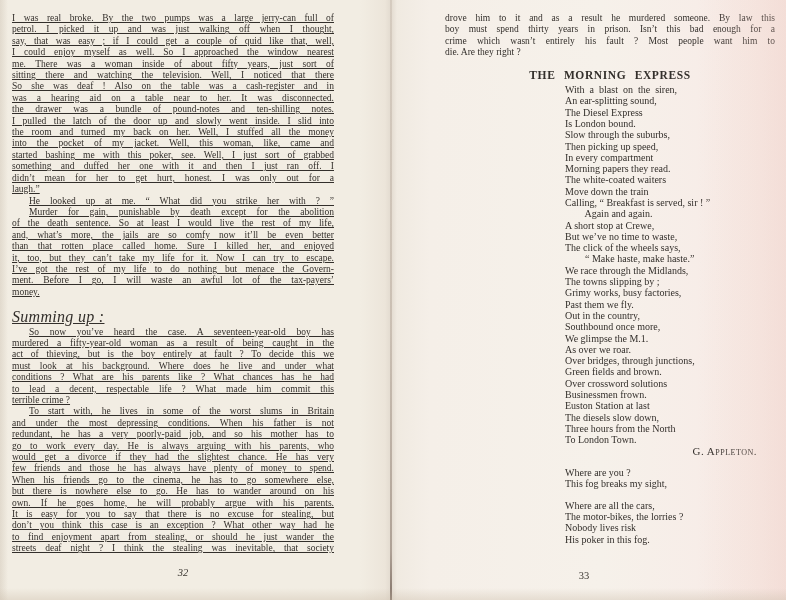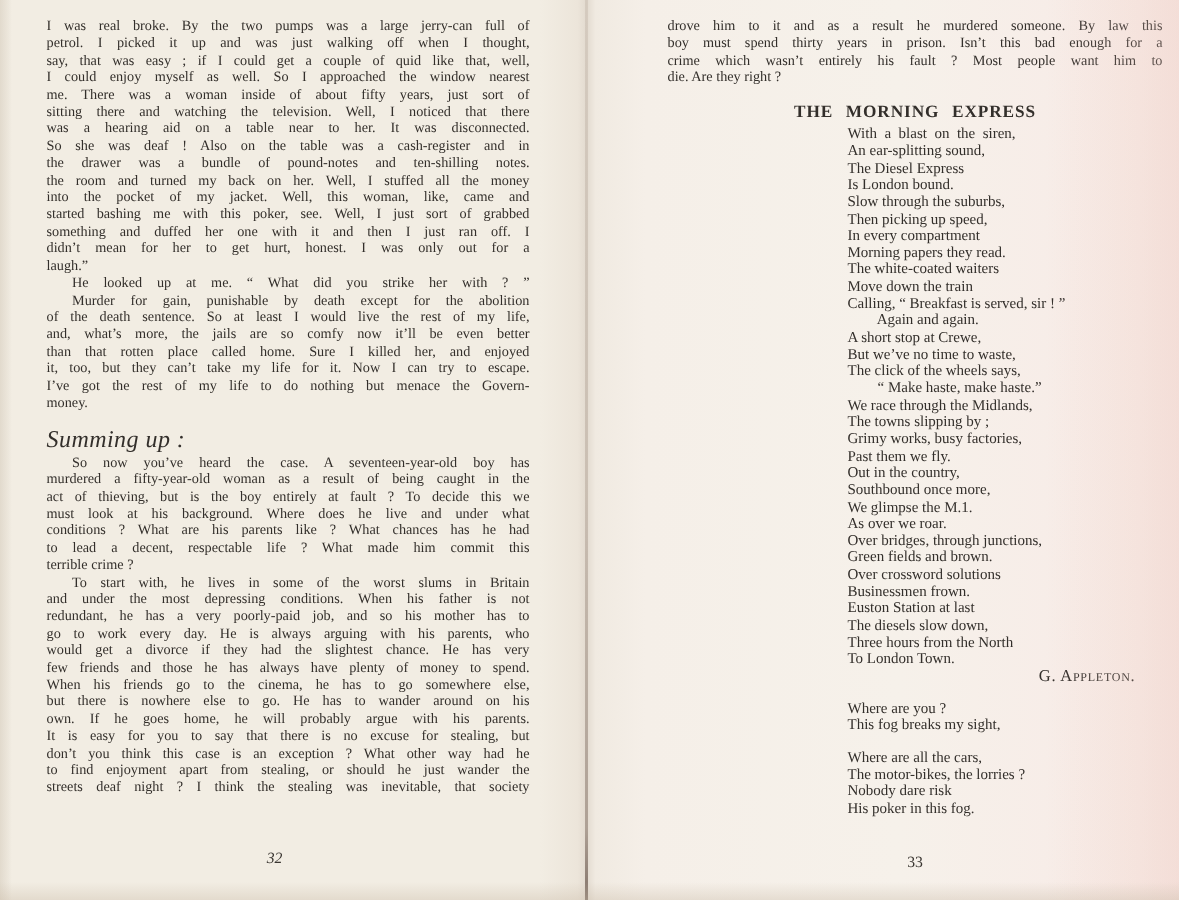--- a/index.html
+++ b/index.html
@@ -29,21 +29,21 @@
   .right-pink-wash {
     position: absolute; right: 0; top: 0; width: 90px; height: 100%;
     background: linear-gradient(90deg, rgba(243,207,200,0) 0%, rgba(242,203,196,0.28) 100%);
   }
   .bottom-band {
     position: absolute; left: 0; bottom: 0; width: 100%; height: 12px;
     background: linear-gradient(180deg, rgba(205,192,172,0) 0%, rgba(203,189,170,0.38) 100%);
   }
   
   .body-text { position: absolute; font-size: 9.5px; line-height: 11.4px; }
-  .left-text  { left: 31px;  top: 13px; width: 322px; }
+  .left-text  { left: 12px;  top: 13px; width: 322px; text-decoration: underline; }
   .right-text { left: 445px; top: 13px; width: 330px; }
   .line { text-align: justify; text-align-last: justify; }
   .line.lastline { text-align-last: left; }
   .para.indent .line:first-child { text-indent: 17px; }
   .heading {
     font-style: italic; font-size: 16px; letter-spacing: 0.3px;
     margin-top: 13px; margin-bottom: 4px;
   }
   .poem-title {
     font-weight: bold; text-align: center; font-size: 11.5px;
@@ -55,56 +55,58 @@
     font-size: 10px; line-height: 11.3px; font-family: Liberation Serif, serif;
   }
   .stanza { margin-top: 10px; }
   .author {
     text-align: right; padding-right: 18px;
     font-variant: small-caps; font-size: 11px; letter-spacing: 0.5px;
     line-height: 11.5px;
   }
   .pagenum { position: absolute; font-size: 10.5px; color: #3a3631; }
   .pagenum-left  { left: 22px;  top: 567px; width: 322px; text-align: center; font-style: italic; }
-  .pagenum-right { left: 445px; top: 570px; width: 330px; text-align: center; }
+  .pagenum-right { left: 419px; top: 570px; width: 330px; text-align: center; }
 </style>
 </head>
 <body>
 
 <div class="scan">
 
   <div class="body-text left-text">
     <div>
         <div class="para">
           <div class="line">I was real broke.  By the two pumps was a large jerry-can full of</div>
           <div class="line">petrol.  I picked it up and was just walking off when I thought,</div>
           <div class="line">say, that was easy ; if I could get a couple of quid like that, well,</div>
           <div class="line">I could enjoy myself as well.  So I approached the window nearest</div>
           <div class="line">me.  There was a woman inside of about fifty years, just sort of</div>
           <div class="line">sitting there and watching the television.  Well, I noticed that there</div>
+          <div class="line">So she was deaf !  Also on the table was a cash-register and in</div>
           <div class="line">was a hearing aid on a table near to her.  It was disconnected.</div>
-          <div class="line">So she was deaf !  Also on the table was a cash-register and in</div>
           <div class="line">the drawer was a bundle of pound-notes and ten-shilling notes.</div>
+          <div class="line">I pulled the latch of the door up and slowly went inside.  I slid into</div>
           <div class="line">the room and turned my back on her.  Well, I stuffed all the money</div>
           <div class="line">into the pocket of my jacket.  Well, this woman, like, came and</div>
           <div class="line">started bashing me with this poker, see.  Well, I just sort of grabbed</div>
           <div class="line">something and duffed her one with it and then I just ran off.  I</div>
           <div class="line">didn’t mean for her to get hurt, honest.  I was only out for a</div>
           <div class="line lastline">laugh.”</div>
         </div>
         <div class="para indent">
           <div class="line">He looked up at me.  “ What did you strike her with ? ”</div>
         </div>
         <div class="para indent">
           <div class="line">Murder for gain, punishable by death except for the abolition</div>
           <div class="line">of the death sentence.  So at least I would live the rest of my life,</div>
           <div class="line">and, what’s more, the jails are so comfy now it’ll be even better</div>
           <div class="line">than that rotten place called home.  Sure I killed her, and enjoyed</div>
           <div class="line">it, too, but they can’t take my life for it.  Now I can try to escape.</div>
           <div class="line">I’ve got the rest of my life to do nothing but menace the Govern-</div>
+          <div class="line">ment.  Before I go, I will waste an awful lot of the tax-payers’</div>
           <div class="line lastline">money.</div>
         </div>
       </div>
     <div class="heading">Summing up :</div>
     <div>
         <div class="para indent">
           <div class="line">So now you’ve heard the case.  A seventeen-year-old boy has</div>
           <div class="line">murdered a fifty-year-old woman as a result of being caught in the</div>
           <div class="line">act of thieving, but is the boy entirely at fault ?  To decide this we</div>
           <div class="line">must look at his background.  Where does he live and under what</div>
@@ -137,21 +139,21 @@
           <div class="line">drove him to it and as a result he murdered someone.  By law this</div>
           <div class="line">boy must spend thirty years in prison.  Isn’t this bad enough for a</div>
           <div class="line">crime which wasn’t entirely his fault ?  Most people want him to</div>
           <div class="line lastline">die.  Are they right ?</div>
         </div>
       </div>
     <div class="poem-title">THE MORNING EXPRESS</div>
     <div class="poem"><div class="pline">With  a  blast  on  the  siren,</div><div class="pline">An ear-splitting sound,</div><div class="pline">The Diesel Express</div><div class="pline">Is London bound.</div><div class="pline">Slow through the suburbs,</div><div class="pline">Then picking up speed,</div><div class="pline">In every compartment</div><div class="pline">Morning papers they read.</div><div class="pline">The white-coated waiters</div><div class="pline">Move down the train</div><div class="pline">Calling, “ Breakfast is served, sir ! ”</div><div class="pline">        Again and again.</div><div class="pline">A short stop at Crewe,</div><div class="pline">But we’ve no time to waste,</div><div class="pline">The click of the wheels says,</div><div class="pline">        “ Make haste, make haste.”</div><div class="pline">We race through the Midlands,</div><div class="pline">The towns slipping by ;</div><div class="pline">Grimy works, busy factories,</div><div class="pline">Past them we fly.</div><div class="pline">Out in the country,</div><div class="pline">Southbound once more,</div><div class="pline">We glimpse the M.1.</div><div class="pline">As over we roar.</div><div class="pline">Over bridges, through junctions,</div><div class="pline">Green fields and brown.</div><div class="pline">Over crossword solutions</div><div class="pline">Businessmen frown.</div><div class="pline">Euston Station at last</div><div class="pline">The diesels slow down,</div><div class="pline">Three hours from the North</div><div class="pline">To London Town.</div></div>
     <div class="author">G. Appleton.</div>
     <div class="stanza"><div class="pline">Where are you ?</div><div class="pline">This fog breaks my sight,</div></div>
-    <div class="stanza"><div class="pline">Where are all the cars,</div><div class="pline">The motor-bikes, the lorries ?</div><div class="pline">Nobody dare risk</div><div class="pline">His poker in this fog.</div></div>
+    <div class="stanza"><div class="pline">Where are all the cars,</div><div class="pline">The motor-bikes, the lorries ?</div><div class="pline">Nobody lives risk</div><div class="pline">His poker in this fog.</div></div>
   </div>
   <div class="pagenum pagenum-right">33</div>
 
   <div class="left-edge-shade"></div>
   <div class="gutter-line"></div>
   <div class="right-pink-wash"></div>
   <div class="bottom-band"></div>
 
 </div>
 

